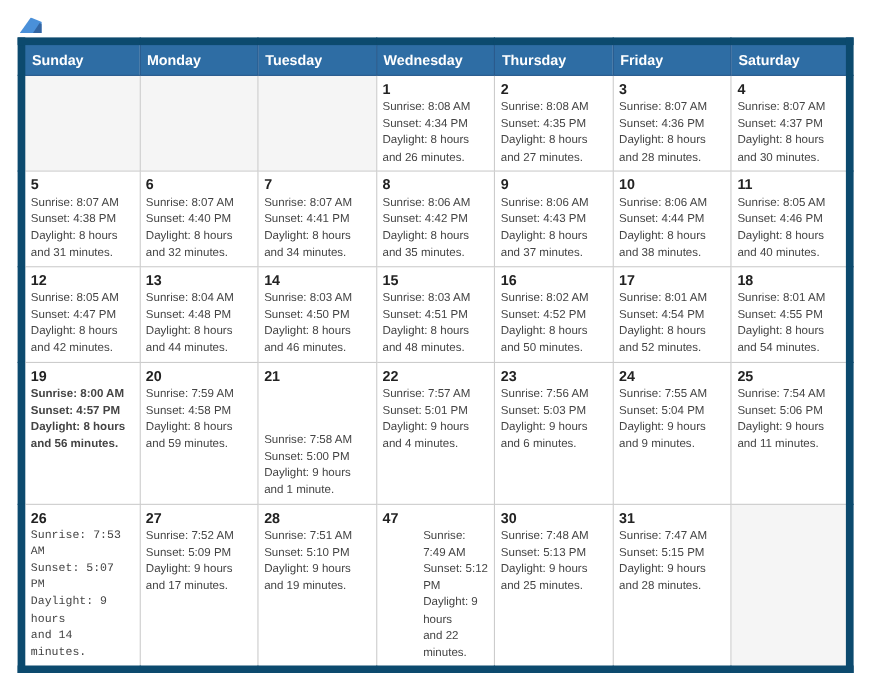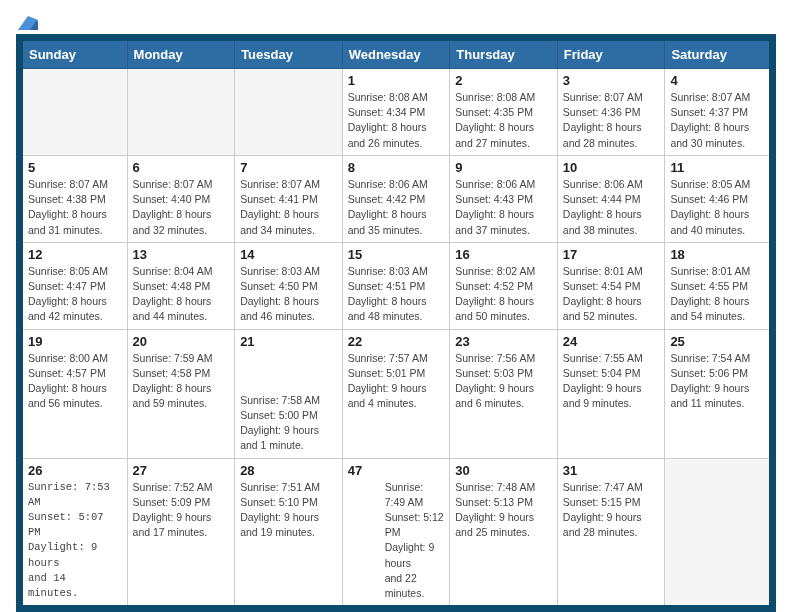--- a/index.html
+++ b/index.html
@@ -250,21 +250,21 @@
           <span class="day-num">18</span>
           <div class="day-info" style="white-space: pre-line;">Sunrise: 8:01 AM
 Sunset: 4:55 PM
 Daylight: 8 hours
 and 54 minutes.</div>
         </td>
       </tr>
       <tr>
         <td>
           <span class="day-num">19</span>
-          <div class="day-info" style="white-space: pre-line;">Sunrise: 8:00 AM
+          <div class="day-info" style="white-space: pre-line; font-weight: bold;">Sunrise: 8:00 AM
 Sunset: 4:57 PM
 Daylight: 8 hours
 and 56 minutes.</div>
         </td>
         <td>
           <span class="day-num">20</span>
           <div class="day-info" style="white-space: pre-line;">Sunrise: 7:59 AM
 Sunset: 4:58 PM
 Daylight: 8 hours
 and 59 minutes.</div>

